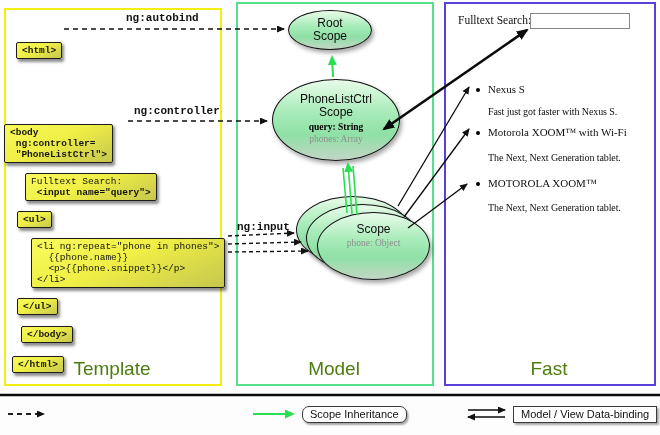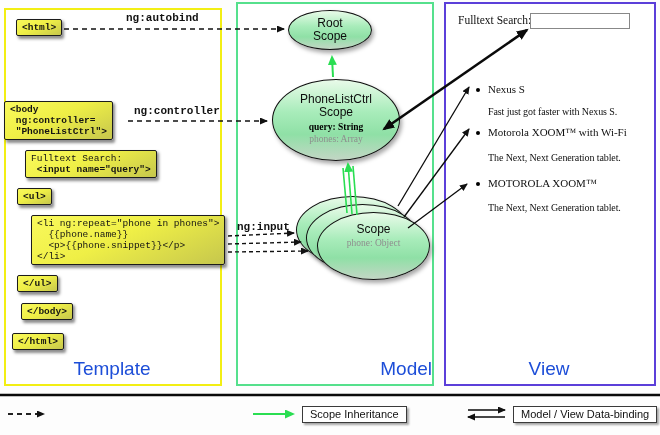--- a/index.html
+++ b/index.html
@@ -4,26 +4,26 @@
 <style>
   html,body{margin:0;padding:0;}
   body{background:#fbfbfb;font-family:"Liberation Sans",sans-serif;}
   #stage{position:relative;width:660px;height:435px;background:#fdfdfd;overflow:hidden;}
 
   
   .col{position:absolute;background:#fff;}
   #col-template{left:4px;top:8px;width:214px;height:374px;border:2px solid #f2ee13;}
   #col-model{left:236px;top:2px;width:194px;height:380px;border:2px solid #55e08c;}
   #col-view{left:444px;top:2px;width:208px;height:380px;border:2px solid #5b3fd9;overflow:hidden;}
-  .col-title{position:absolute;font-size:19px;color:#1d4ed8;text-align:center;}
+  .col-title{position:absolute;font-size:19px;color:#4d7c0f;text-align:center;}
 
   
   .ybox{position:absolute;background:linear-gradient(155deg,#f9f95c 0%,#efef46 45%,#c6c74d 100%);
         border:1.5px solid #1c1c1c;border-radius:2px;box-shadow:2px 2.5px 3px rgba(0,0,0,.45);
-        padding:2px 5px;}
+        padding:2px 5px;margin-top:23px;}
   .code{font-family:"Liberation Mono","DejaVu Sans Mono",monospace;font-size:9.5px;line-height:11px;
         color:#131313;white-space:pre;display:block;}
   .code.b{font-weight:bold;}
   .nglabel{position:absolute;font-family:"Liberation Mono","DejaVu Sans Mono",monospace;
            font-size:11px;font-weight:bold;color:#111;white-space:pre;}
 
   
   .scope{position:absolute;border:1.5px solid #101010;border-radius:50%;
          background:linear-gradient(180deg,#e9fbe9 0%,#a8ecba 40%,#8fe0a6 68%,#c3d6c5 100%);
          box-shadow:2px 3px 4px rgba(0,0,0,.35);text-align:center;box-sizing:border-box;}
@@ -65,22 +65,22 @@
     <span class="v-bullet" style="left:30px;top:127px;"></span>
     <span class="v-title serif" style="left:42px;top:122px;">Motorola XOOM™  with Wi-Fi</span>
     <span class="v-desc serif" style="left:42px;top:148px;">The Next, Next Generation tablet.</span>
 
     <span class="v-bullet" style="left:30px;top:178px;"></span>
     <span class="v-title serif" style="left:42px;top:173px;">MOTOROLA XOOM™</span>
     <span class="v-desc serif" style="left:42px;top:198px;">The Next, Next Generation tablet.</span>
   </div>
 
   <div class="col-title" style="left:4px;top:358px;width:216px;">Template</div>
-  <div class="col-title" style="left:236px;top:358px;width:196px;text-align:right;">Model</div>
-  <div class="col-title" style="left:444px;top:358px;width:210px;">View</div>
+  <div class="col-title" style="left:236px;top:358px;width:196px;">Model</div>
+  <div class="col-title" style="left:444px;top:358px;width:210px;">Fast</div>
 
   <div class="ybox" style="left:16px;top:19px;">
     <span class="code b">&lt;html&gt;</span>
   </div>
   <div class="ybox" style="left:4px;top:101px;">
     <span class="code b">&lt;body</span>
     <span class="code b"> ng:controller=</span>
     <span class="code b"> "PhoneListCtrl"&gt;</span>
   </div>
   <div class="ybox" style="left:25px;top:150px;">
@@ -122,21 +122,21 @@
     <div class="sprop gray">phones: Array</div>
   </div>
 
   <div class="scope" style="left:296px;top:196px;width:113px;height:68px;"></div>
   <div class="scope" style="left:306px;top:204px;width:113px;height:68px;"></div>
   <div class="scope" style="left:317px;top:212px;width:113px;height:68px;padding-top:10px;">
     <div class="sname">Scope</div>
     <div class="sprop gray" style="margin-top:2px;">phone: Object</div>
   </div>
 
-  <div class="lgbox" style="left:302px;top:406px;">Scope Inheritance</div>
+  <div class="lgbox" style="left:302px;top:406px;border-radius:7px;">Scope Inheritance</div>
   <div class="lgbox" style="left:513px;top:406px;">Model / View Data-binding</div>
 
   <svg id="overlay" width="660" height="435" viewBox="0 0 660 435">
     <defs>
       <marker id="ab" markerWidth="9" markerHeight="8" refX="7" refY="3.5" orient="auto" markerUnits="userSpaceOnUse">
         <path d="M0,0 L8,3.5 L0,7 z" fill="#111"></path>
       </marker>
       <marker id="abr" markerWidth="9" markerHeight="8" refX="7" refY="3.5" orient="auto-start-reverse" markerUnits="userSpaceOnUse">
         <path d="M0,0 L8,3.5 L0,7 z" fill="#111"></path>
       </marker>

